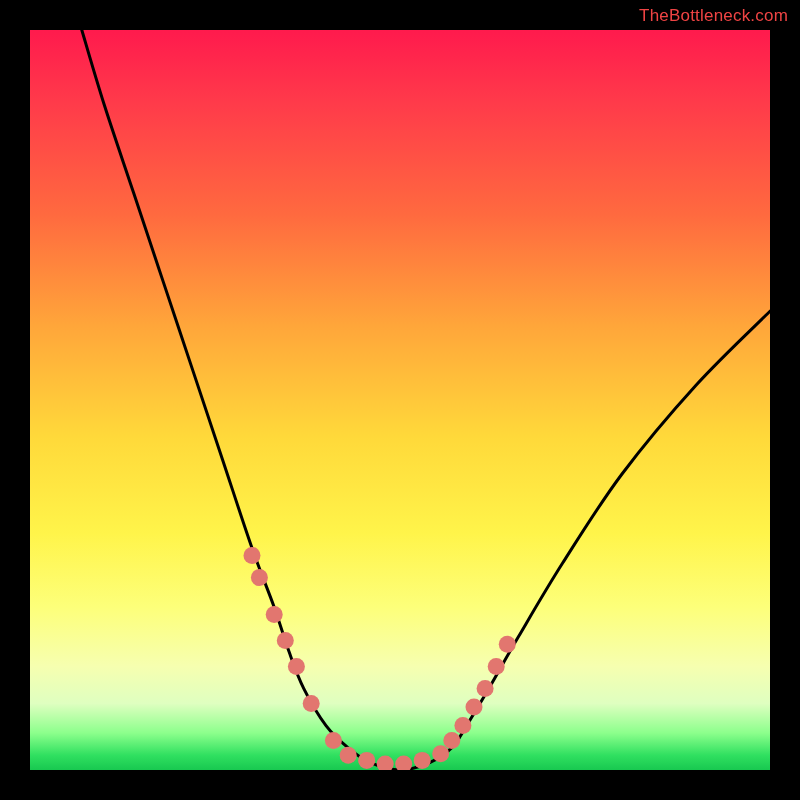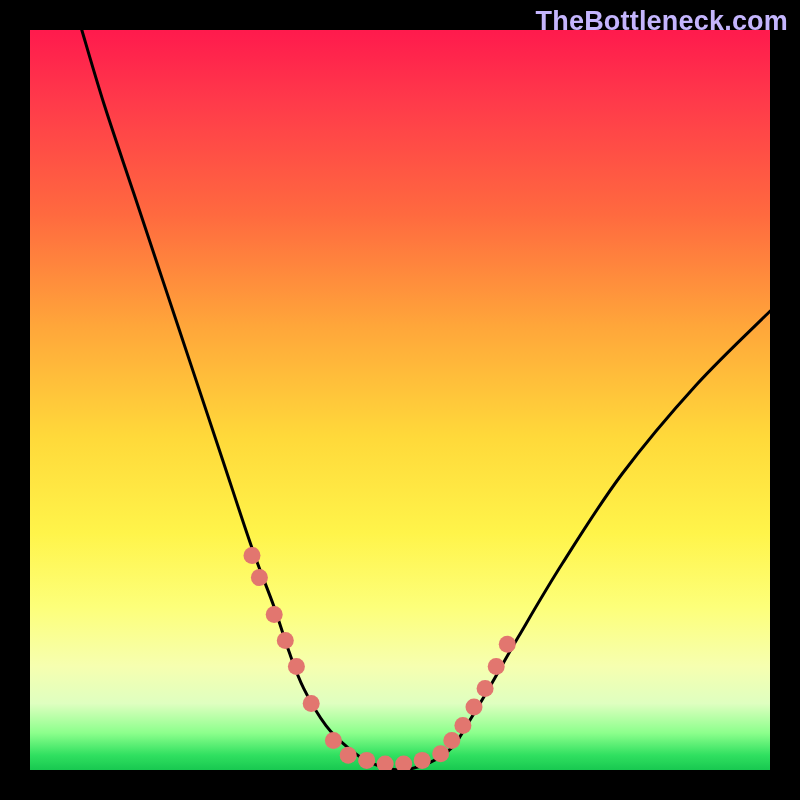--- a/index.html
+++ b/index.html
@@ -39,23 +39,23 @@
       #dfffc0 91%,
       #8cff8c 95%,
       #30e060 98%,
       #18c850 100%
     );
   }
   .watermark {
     position: absolute;
     top: 6px;
     right: 12px;
-    color: #c4b5fd;
-    font-size: 27px;
-    font-weight: 700;
+    color: #ef4444;
+    font-size: 17px;
+    font-weight: 400;
     letter-spacing: 0.2px;
     z-index: 5;
   }
   svg.curve {
     position: absolute;
     left: 0;
     top: 0;
     width: 740px;
     height: 740px;
     z-index: 2;

